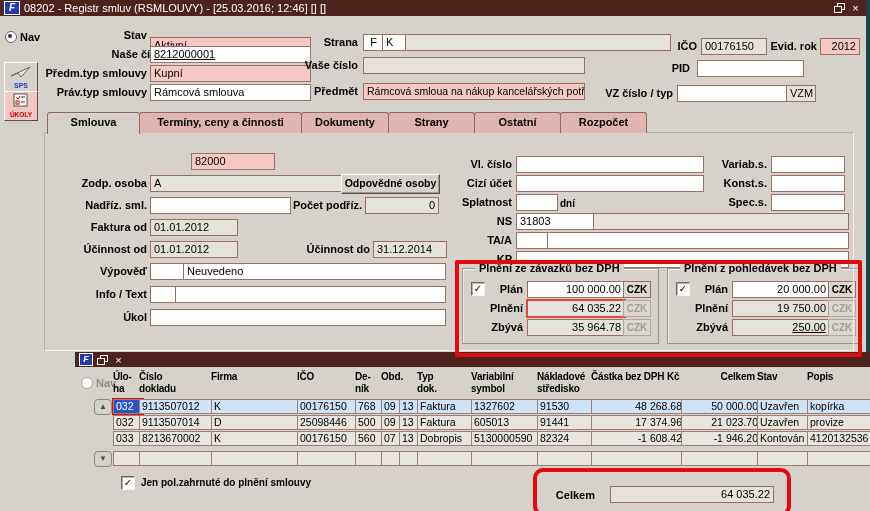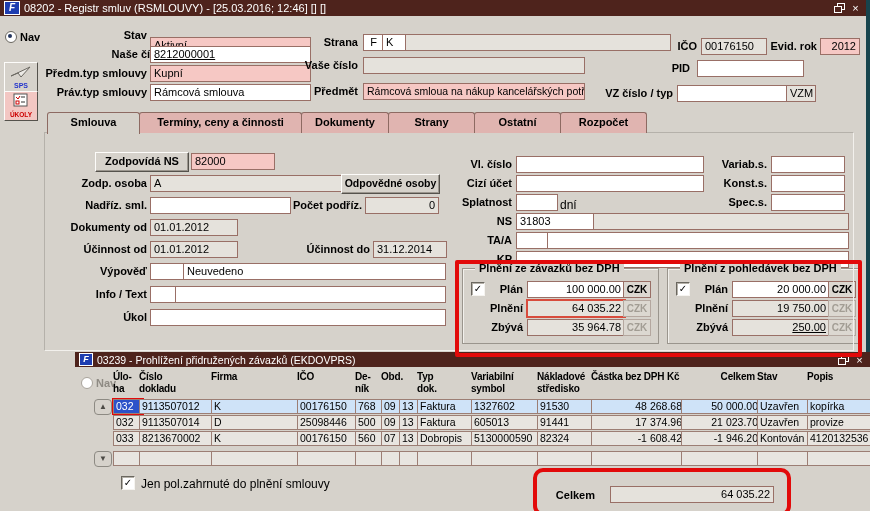--- a/index.html
+++ b/index.html
@@ -10,21 +10,21 @@
             display:flex;align-items:center;gap:4px;padding:0 4px;font-size:11px;white-space:nowrap;}
   .appicon{flex:0 0 auto;width:14px;height:12px;background:#1e3db0;color:#fff;font-weight:bold;
            font-style:italic;font-size:10px;line-height:12px;text-align:center;border:1px solid #fff;}
   .title-text{flex:1 1 auto;overflow:hidden;}
   .ctl{flex:0 0 auto;width:13px;height:12px;text-align:center;font-size:11px;line-height:12px;color:#fff;}
   .rest{position:relative;width:11px;height:10px;}
   .rest i{position:absolute;border:1px solid #fff;display:block;}
   .rest i.sq1{right:0;top:0;width:6px;height:5px;}
   .rest i.sq2{left:0;bottom:0;width:6px;height:5px;background:#4e231c;}
   .lbl{position:absolute;font-size:11px;font-weight:bold;text-align:right;white-space:nowrap;}
-  .llbl{position:absolute;font-size:12px;font-weight:normal;text-align:left;white-space:nowrap;}
+  .llbl{position:absolute;font-size:10px;font-weight:bold;text-align:left;white-space:nowrap;}
   .fld{position:absolute;height:15px;border:1px solid #996f66;background:#fff;font-size:11px;
        line-height:15px;padding:0 3px;white-space:nowrap;overflow:hidden;}
   .fld.pink{background:#f6c8c4;}
   .fld.ro{background:#e5e2dc;}
   .fld.num{text-align:right;}
   .fld.redbrd{border-color:#d84b3c;box-shadow:0 0 0 1px #d84b3c;}
   .btn{position:absolute;background:#d6d2cb;border-top:1px solid #fdfcfa;border-left:1px solid #fdfcfa;
        border-right:1px solid #55524c;border-bottom:1px solid #55524c;box-shadow:inset -1px -1px 0 #9b968e;
        font-size:11px;font-weight:bold;text-align:center;overflow:hidden;white-space:nowrap;}
   .tab{position:absolute;top:112px;height:20px;background:#e0b4b0;border:1px solid #8d6a62;border-bottom:none;
@@ -137,33 +137,32 @@
         <div class="tab active" style="left: 47px; width: 91px;">Smlouva</div>
         <div class="tab" style="left: 139px; width: 161px;">Termíny, ceny a činnosti</div>
         <div class="tab" style="left: 301px; width: 86px;">Dokumenty</div>
         <div class="tab" style="left: 388px; width: 85px;">Strany</div>
         <div class="tab" style="left: 474px; width: 85px;">Ostatní</div>
         <div class="tab" style="left: 560px; width: 85px;">Rozpočet</div>
       </div>
 
     <div class="panel"></div>
 
-    <div class="btn" style="left:95px;top:152px;width:92px;height:18px;line-height:17px;">Zodpovídá NS</div>
     <div class="fld pink" style="left:191px;top:153px;width:76px;">82000</div>
 
     <div class="lbl" style="left:0;width:147px;top:177px;">Zodp. osoba</div>
     <div class="fld ro" style="left:150px;top:175px;width:186px;">A</div>
     <div class="btn" style="left:341px;top:174px;width:97px;height:18px;line-height:17px;font-size:10.5px;">Odpovědné osoby</div>
 
     <div class="lbl" style="left:0;width:147px;top:199px;">Nadříz. sml.</div>
     <div class="fld" style="left:150px;top:197px;width:133px;"></div>
     <div class="lbl" style="left:262px;width:100px;top:199px;">Počet podříz.</div>
     <div class="fld ro num" style="left:365px;top:197px;width:66px;">0</div>
 
-    <div class="lbl" style="left:0;width:147px;top:221px;">Dokumenty od</div>
+    <div class="lbl" style="left:0;width:147px;top:221px;">Faktura od</div>
     <div class="fld ro" style="left:150px;top:219px;width:80px;">01.01.2012</div>
 
     <div class="lbl" style="left:0;width:147px;top:243px;">Účinnost od</div>
     <div class="fld ro" style="left:150px;top:241px;width:80px;">01.01.2012</div>
     <div class="lbl" style="left:270px;width:100px;top:243px;">Účinnost do</div>
     <div class="fld ro" style="left:373px;top:241px;width:66px;">31.12.2014</div>
 
     <div class="lbl" style="left:0;width:147px;top:265px;">Výpověď</div>
     <div class="fld" style="left:150px;top:263px;width:28px;"></div>
     <div class="fld" style="left:183px;top:263px;width:255px;">Neuvedeno</div>
@@ -228,21 +227,20 @@
         <div class="fld num ro" style="left: 64px; top: 50px; width: 90px; position: absolute; text-decoration: underline;">250.00</div>
         <div class="czk dim" style="left: 160px; top: 50px; width: 26px;">CZK</div>
       </div>
 
     <div class="annot" style="left:455px;top:260px;width:399px;height:89px;border-radius:2px;"></div>
   </div>
 
   <div id="subwin" class="win" style="left:75px;top:352px;width:795px;height:159px;">
     <div class="titlebar" style="height:15px;font-size:10.5px;">
       <span class="appicon" style="width:12px;height:11px;font-size:9px;line-height:11px;">F</span>
-      <span class="title-text">03239 - Prohlížení přidružených závazků (EKDOVPRS)</span>
       <span class="ctl rest">
           <i class="sq1"></i>
           <i class="sq2"></i>
         </span>
       <span class="ctl">×</span>
     </div>
 
     <div style="position:absolute;left:6px;top:21px;">
       <span class="radio dis"></span><span class="radio-lbl dis-txt">Nav</span>
     </div>

